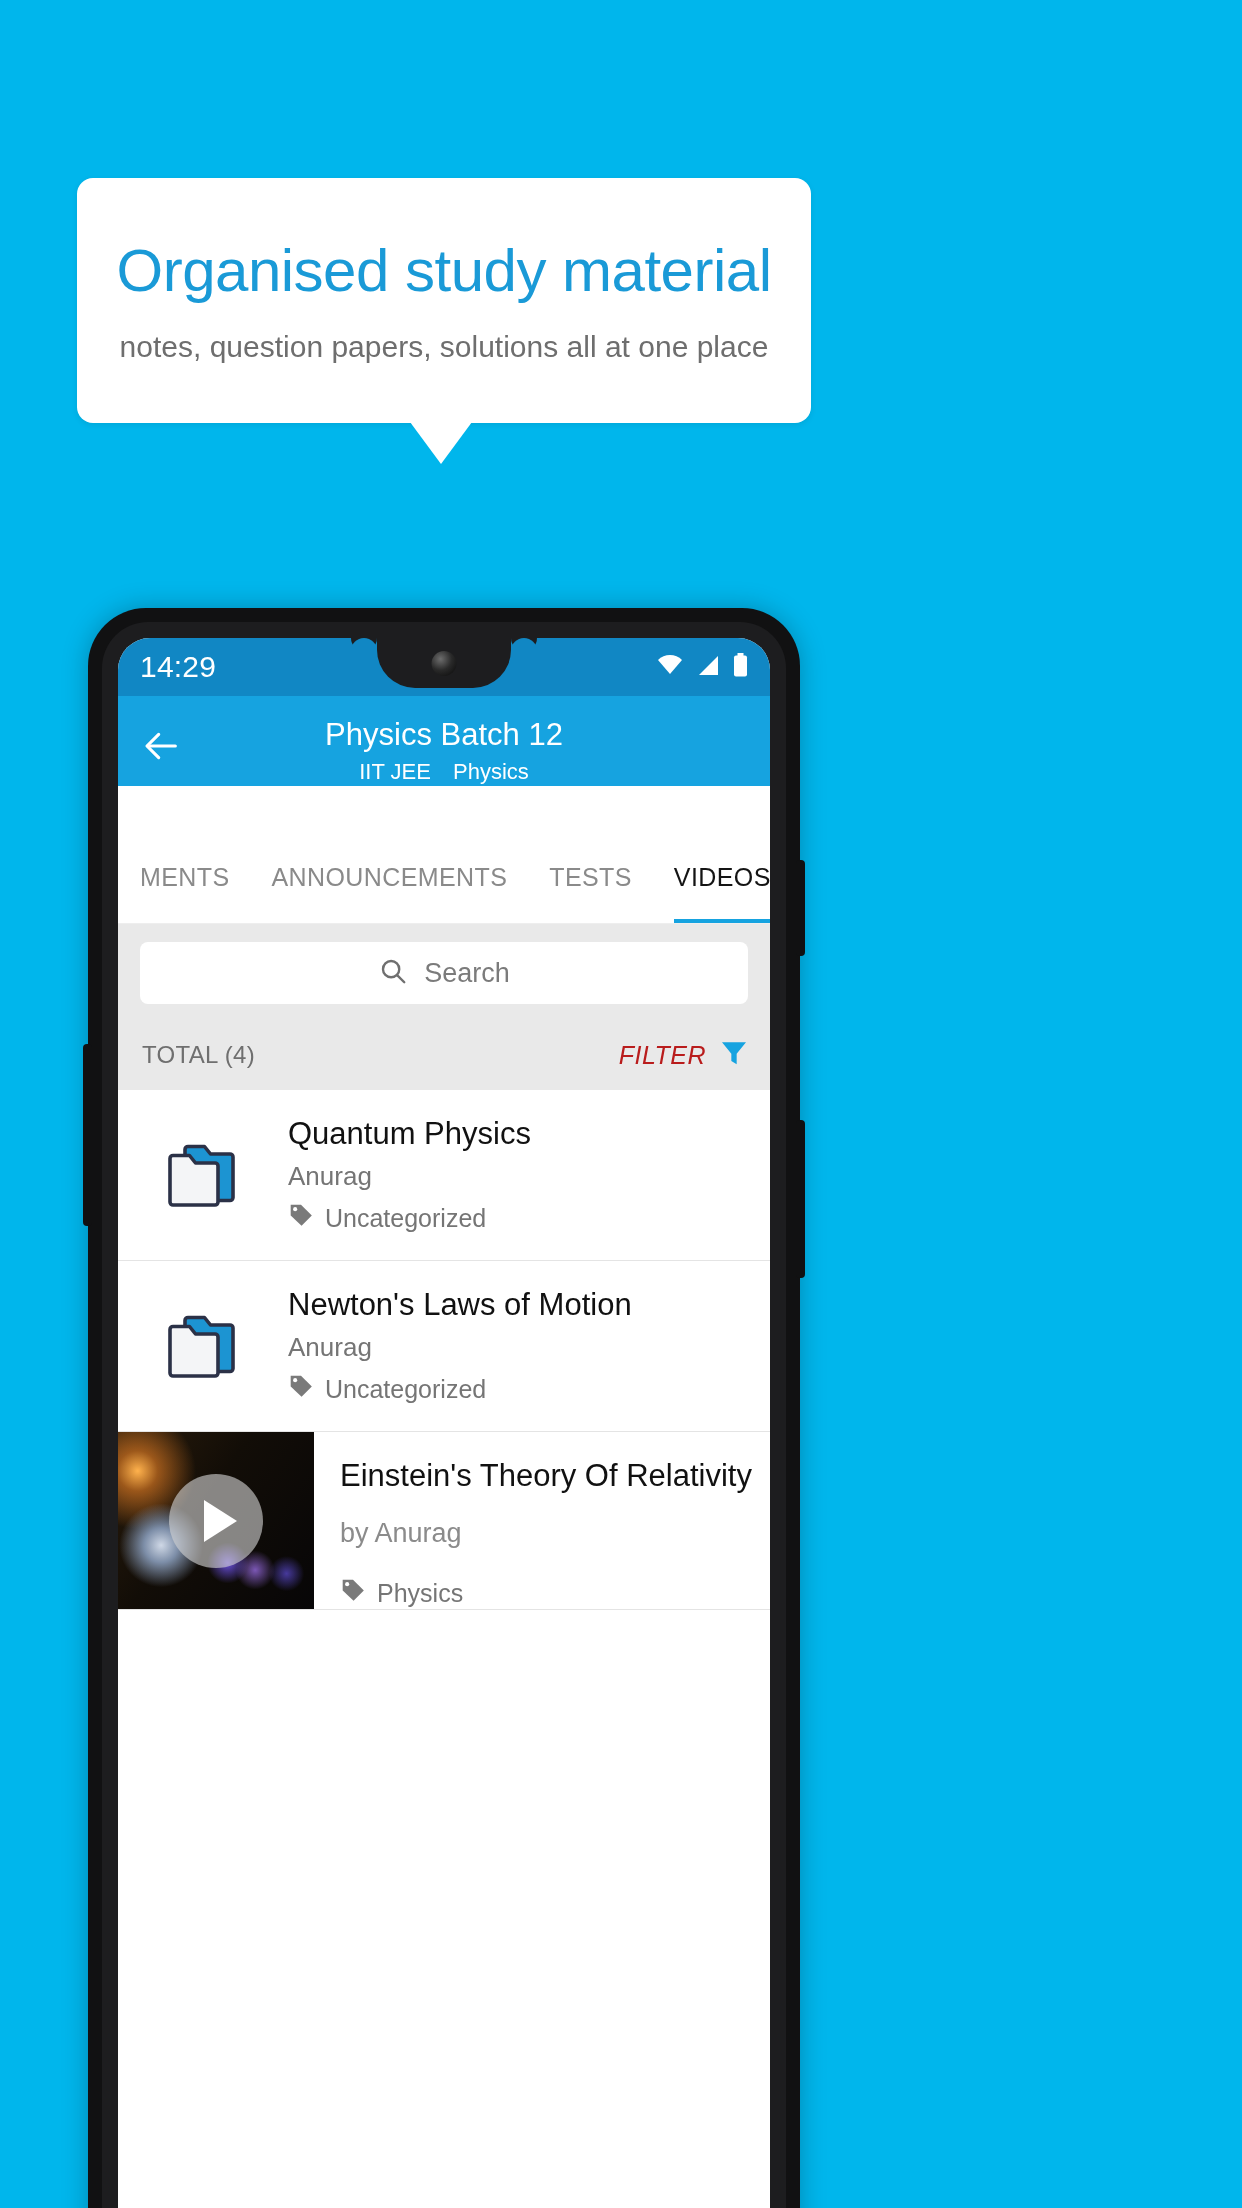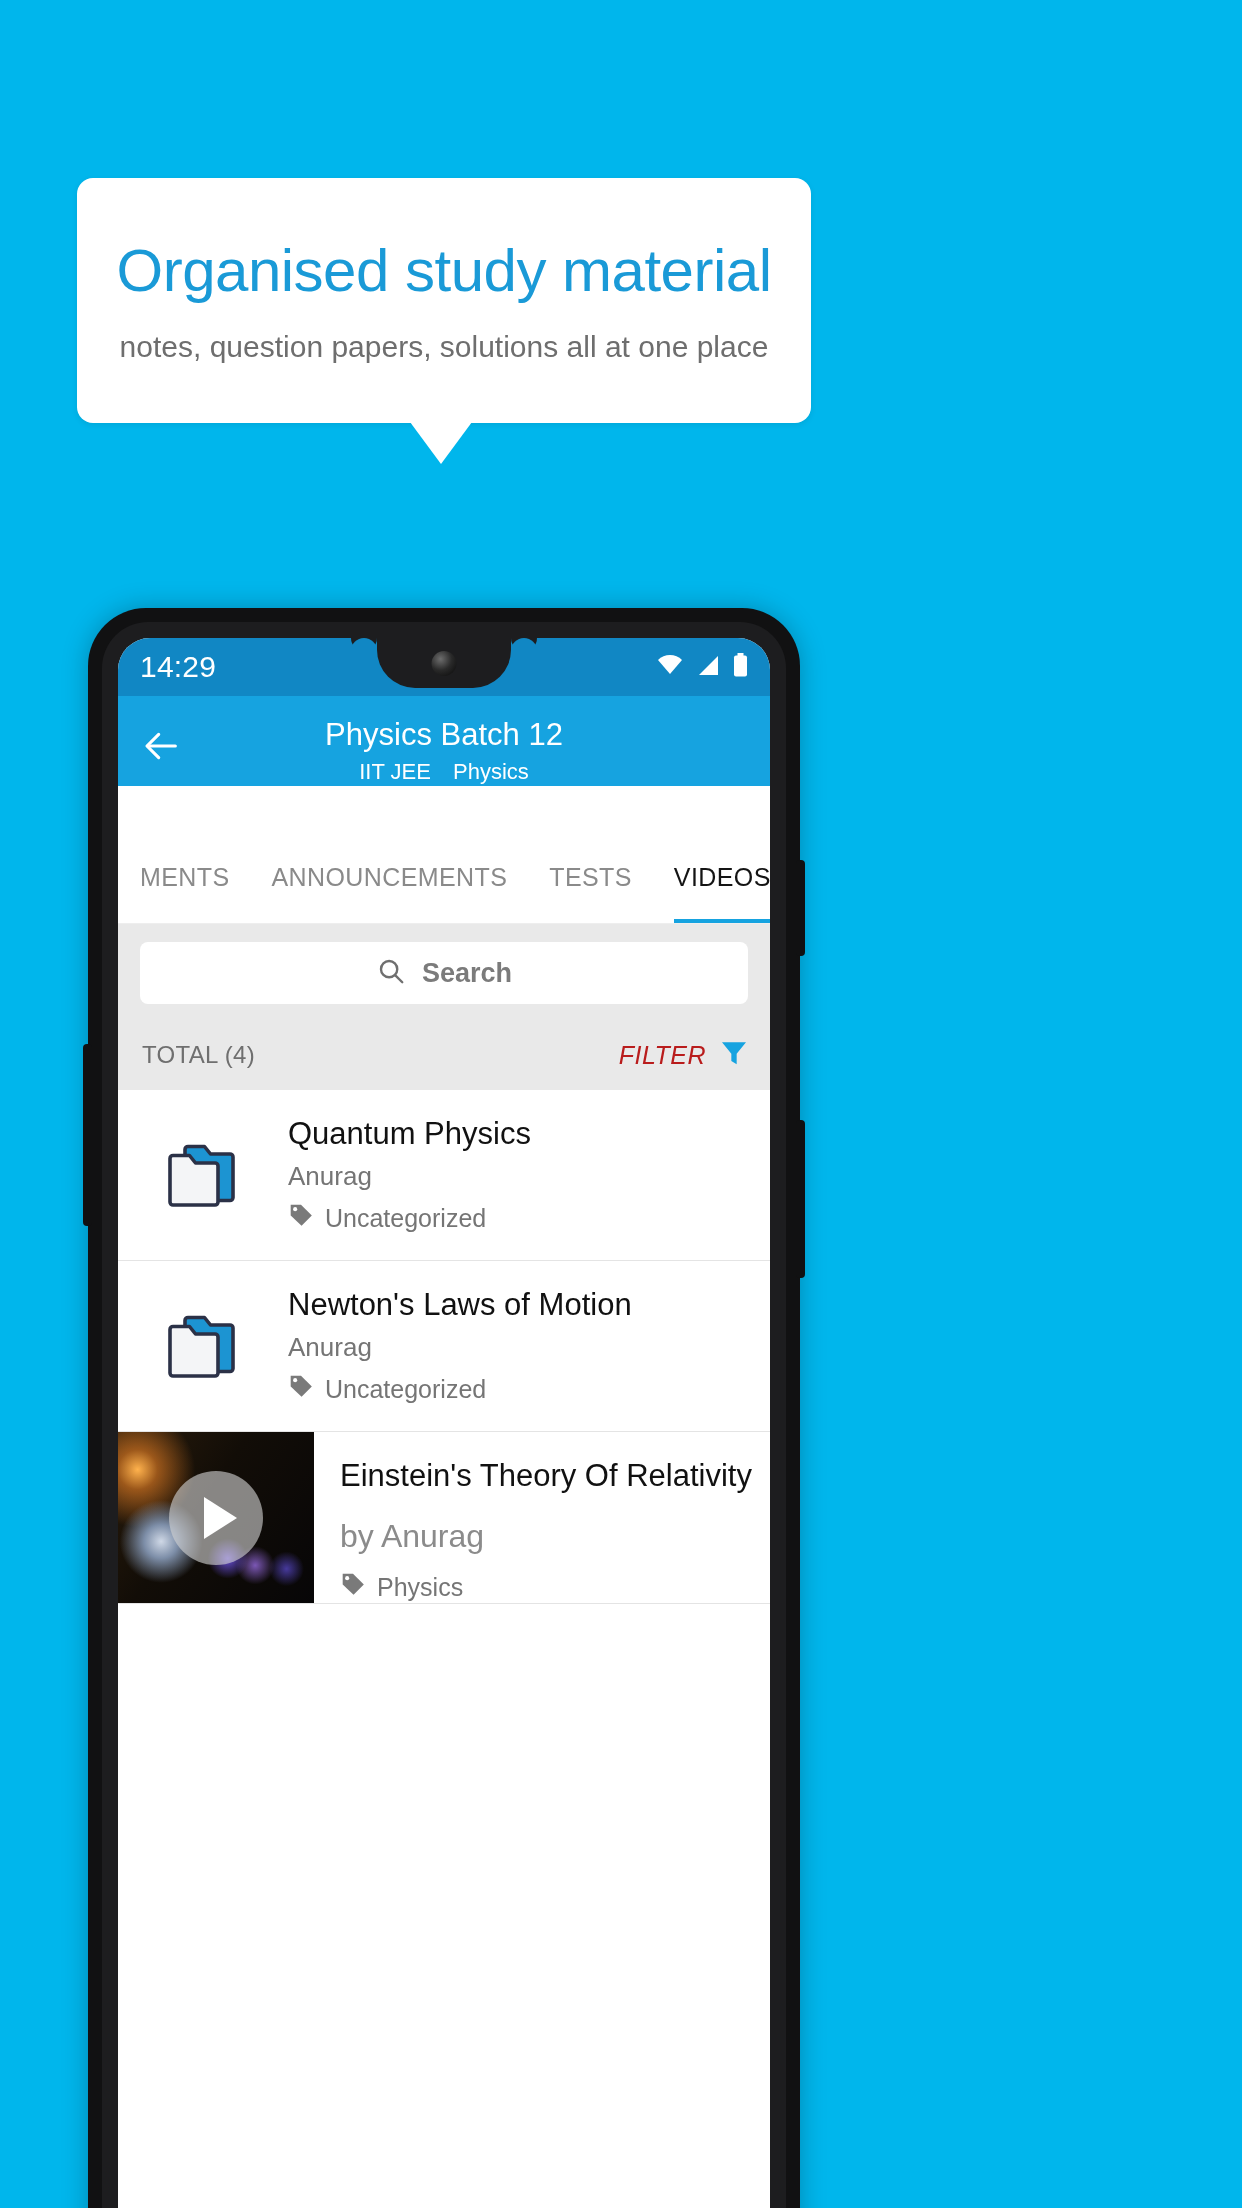--- a/index.html
+++ b/index.html
@@ -193,21 +193,20 @@
     position: absolute;
     left: 0; right: 0; bottom: 0;
     height: 4px;
     background: #16A3E0;
   }
 
   
   #search-zone {
     background: #e9e9e9;
     padding: 18px 22px 16px 22px;
-    font-weight: bold;
   }
   #search-box {
     background: #ffffff;
     border-radius: 8px;
     height: 62px;
     display: flex;
     align-items: center;
     justify-content: center;
     gap: 16px;
   }
@@ -304,21 +303,21 @@
   }
   #play-triangle {
     width: 0; height: 0;
     margin-left: 9px;
     border-top: 21px solid transparent;
     border-bottom: 21px solid transparent;
     border-left: 33px solid #ffffff;
   }
   .video-text { flex: 1; padding: 26px 14px 0 26px; }
   .video-title { font-size: 31px; color: #111111; margin-bottom: 24px; white-space: nowrap; }
-  .video-author { font-size: 32px; color: #8b8b8b; margin-bottom: 16px; }
+  .video-author { font-size: 27px; color: #8b8b8b; margin-bottom: 28px; }
 </style>
 </head>
 <body>
 
 <div id="promo-card">
   <div id="promo-title">Organised study material</div>
   <div id="promo-subtitle">notes, question papers, solutions all at one place</div>
 </div>
 <div id="promo-tail"></div>
 

